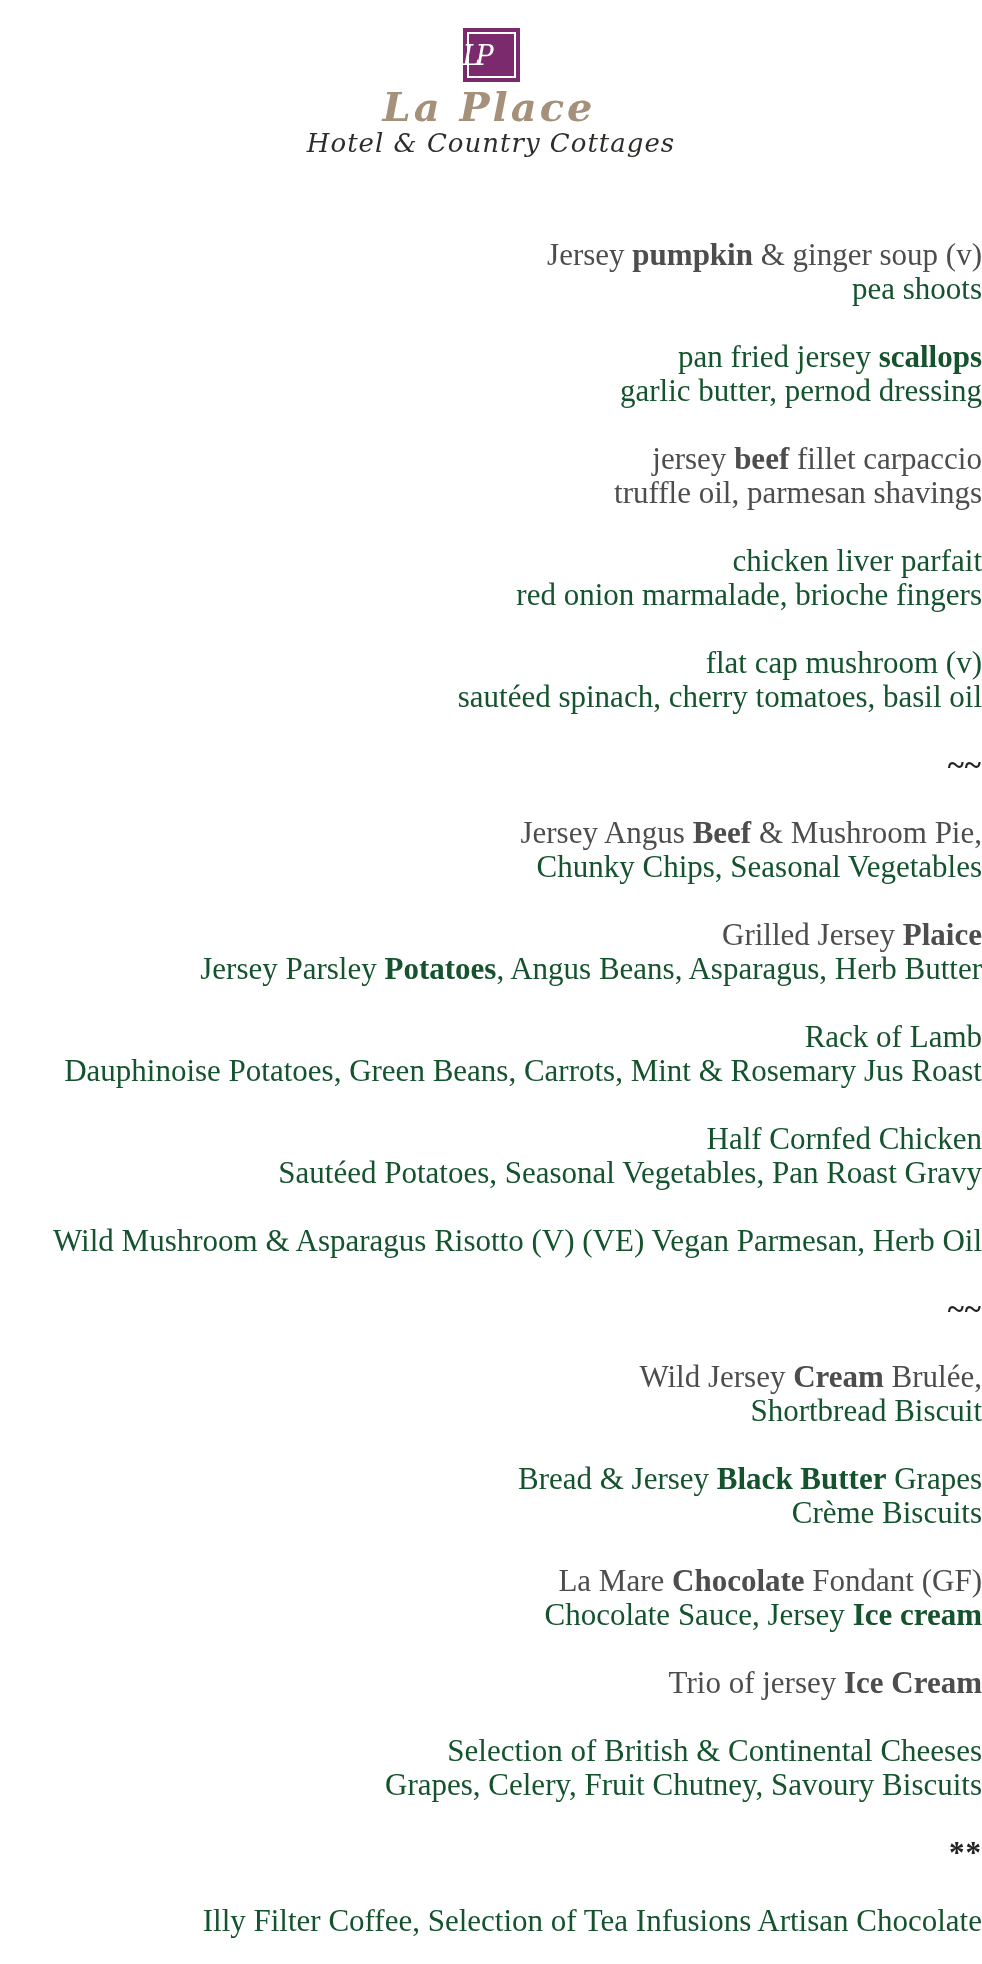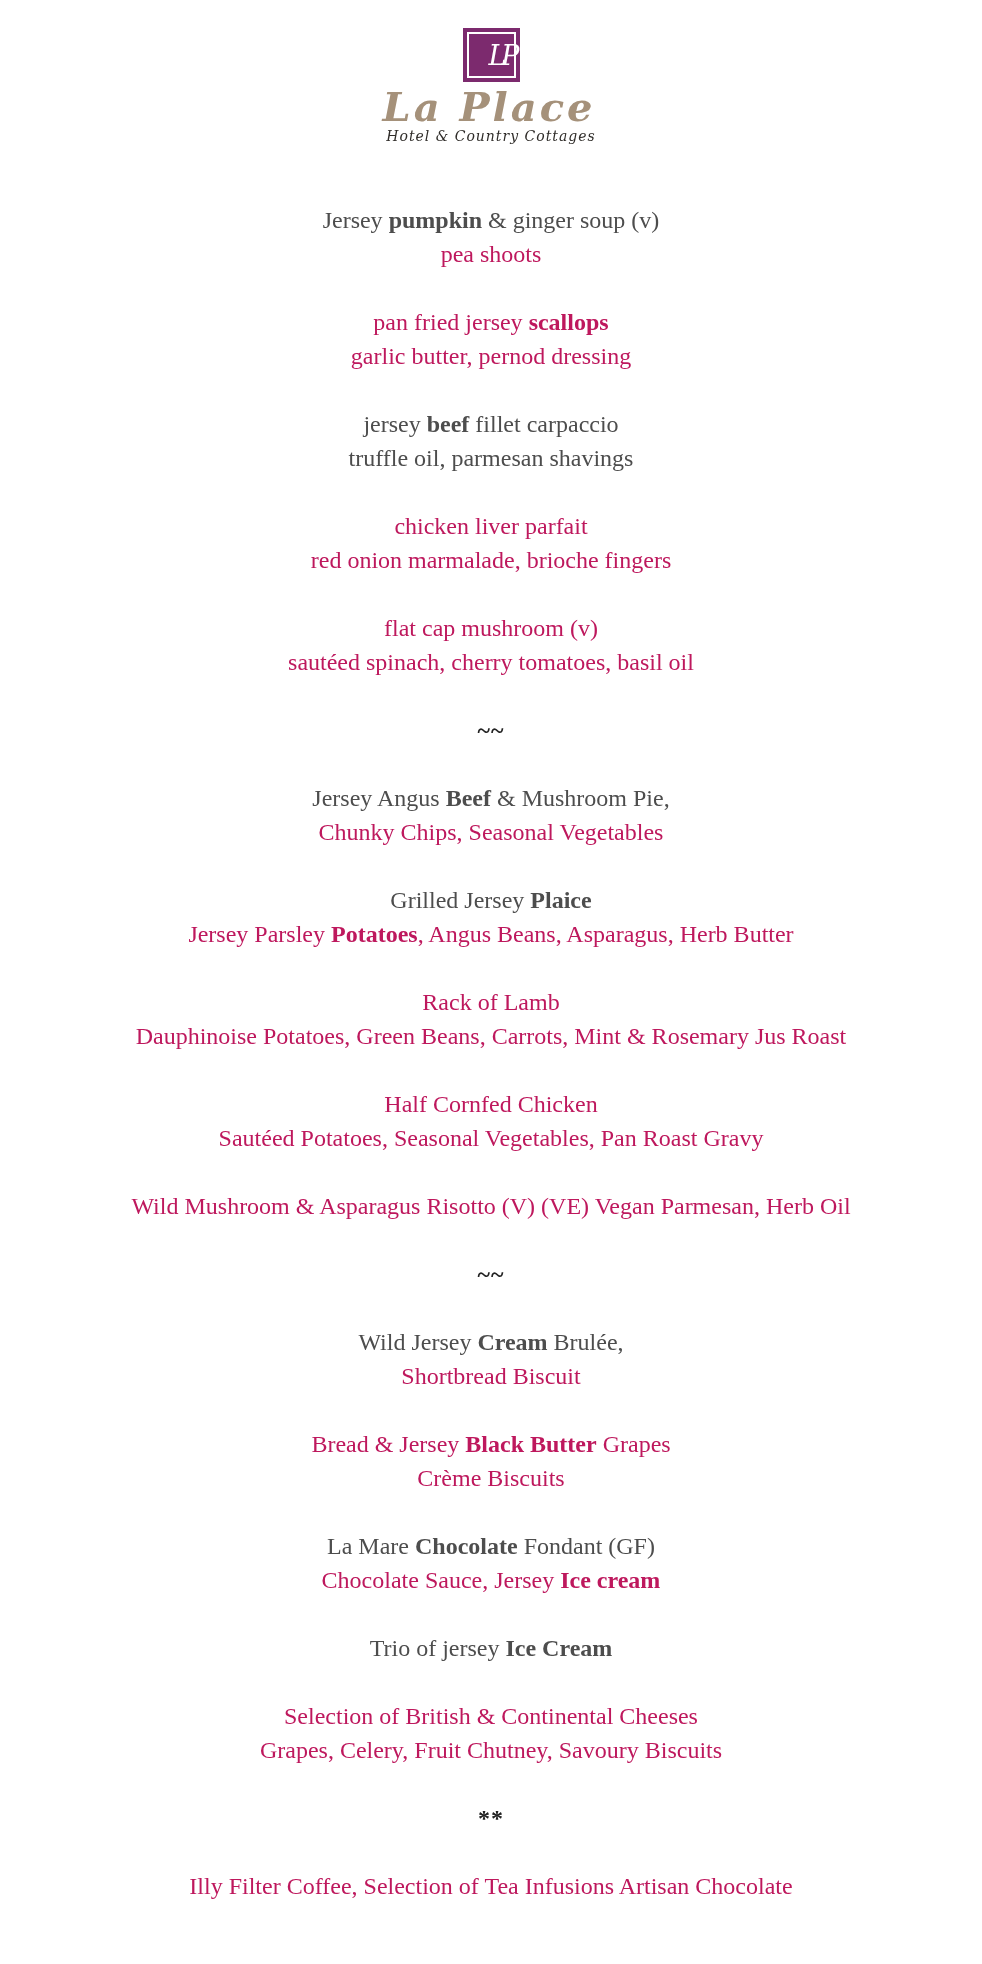--- a/index.html
+++ b/index.html
@@ -22,21 +22,21 @@
   }
   .monogram {
     width: 57px;
     height: 54px;
     margin: 0 auto;
     background: var(--monogram-bg, #7c2a6e);
     box-shadow: inset 0 0 0 4px var(--monogram-bg, #7c2a6e),
                 inset 0 0 0 6px #ffffff;
     display: flex;
     align-items: center;
-    justify-content: flex-end;
+    justify-content: flex-start;
   }
   .monogram-text {
     color: #ffffff;
     font-family: "DejaVu Serif", serif;
     font-style: italic;
     font-size: 27px;
     letter-spacing: -5px;
     padding-right: 5px;
     line-height: 1;
   }
@@ -47,39 +47,39 @@
     font-weight: bold;
     font-size: 40px;
     line-height: 1.05;
     letter-spacing: 3px;
     color: var(--brand-name-color, #a5917a);
   }
   .brand-tagline {
     margin: 0;
     font-family: "DejaVu Serif", serif;
     font-style: italic;
-    font-size: 14px;
+    font-size: 26px;
     line-height: 1.2;
     letter-spacing: 1px;
     color: var(--tagline-color, #2f2c29);
   }
   
   .menu {
-    margin-top: 58px;
-    text-align: center;
-    font-size: 24px;
+    margin-top: 79px;
+    text-align: right;
+    font-size: 31px;
   }
   .menu-block {
     margin: 0 0 34px 0;
   }
   .menu-line {
     margin: 0;
     line-height: 34px;
   }
-  .tone-dark { color: #be185d; }
+  .tone-dark { color: #14532d; }
   .tone-gray { color: #4d4d4d; }
   .seg-b { font-weight: bold; }
   .section-separator {
     margin: 0 0 34px 0;
     line-height: 34px;
     font-weight: bold;
     color: #222222;
     letter-spacing: 1px;
   }
 </style>

